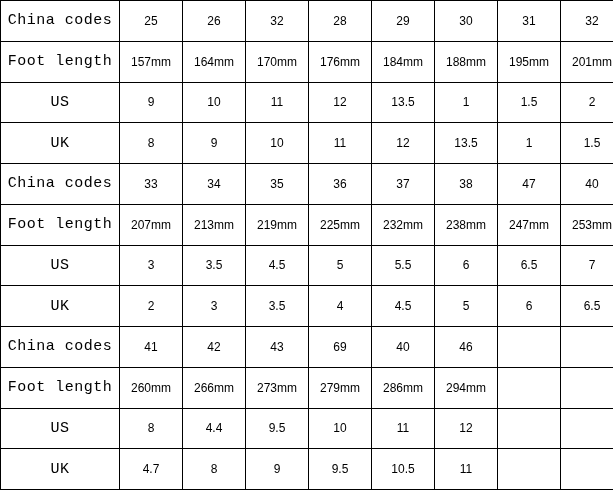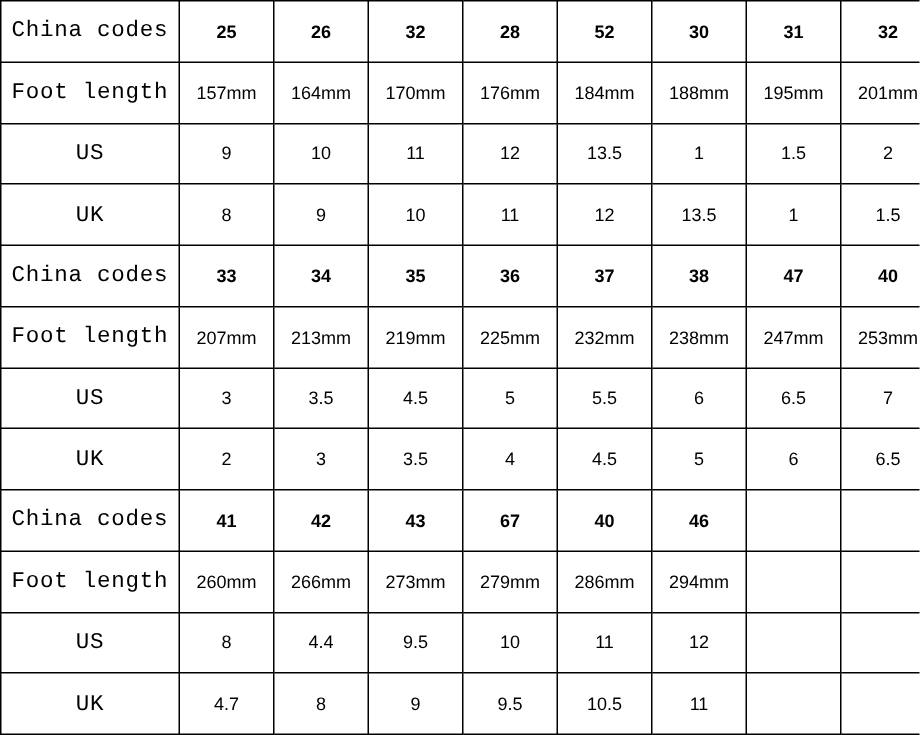--- a/index.html
+++ b/index.html
@@ -34,21 +34,21 @@
     width: 118px;
     font-family: "Liberation Mono", monospace;
     font-size: 15px;
     letter-spacing: 0.5px;
   }
   #size-chart td.datacell {
     width: 62px;
   }
   
   tr.codes td.datacell {
-    font-weight: bold;
+    font-weight: normal;
     font-size: 14px;
   }
   tr.length td.datacell {
     font-size: 11.5px;
   }
   td.blank {
     border: 1px solid #000000;
     background: #ffffff;
   }
   
@@ -61,21 +61,21 @@
 
 <table id="size-chart">
   <tbody>
 
     <tr class="codes">
       <td class="rowlabel">China codes</td>
       <td class="datacell">25</td>
       <td class="datacell">26</td>
       <td class="datacell">32</td>
       <td class="datacell">28</td>
-      <td class="datacell">52</td>
+      <td class="datacell">29</td>
       <td class="datacell">30</td>
       <td class="datacell">31</td>
       <td class="datacell">32</td>
     </tr>
     <tr class="length">
       <td class="rowlabel">Foot length</td>
       <td class="datacell">157mm</td>
       <td class="datacell">164mm</td>
       <td class="datacell">170mm</td>
       <td class="datacell">176mm</td>
@@ -150,21 +150,21 @@
       <td class="datacell">5</td>
       <td class="datacell">6</td>
       <td class="datacell">6.5</td>
     </tr>
 
     <tr class="codes band-sep">
       <td class="rowlabel">China codes</td>
       <td class="datacell">41</td>
       <td class="datacell">42</td>
       <td class="datacell">43</td>
-      <td class="datacell">67</td>
+      <td class="datacell">69</td>
       <td class="datacell">40</td>
       <td class="datacell">46</td>
       <td class="blank"></td>
       <td class="blank"></td>
     </tr>
     <tr class="length">
       <td class="rowlabel">Foot length</td>
       <td class="datacell">260mm</td>
       <td class="datacell">266mm</td>
       <td class="datacell">273mm</td>

